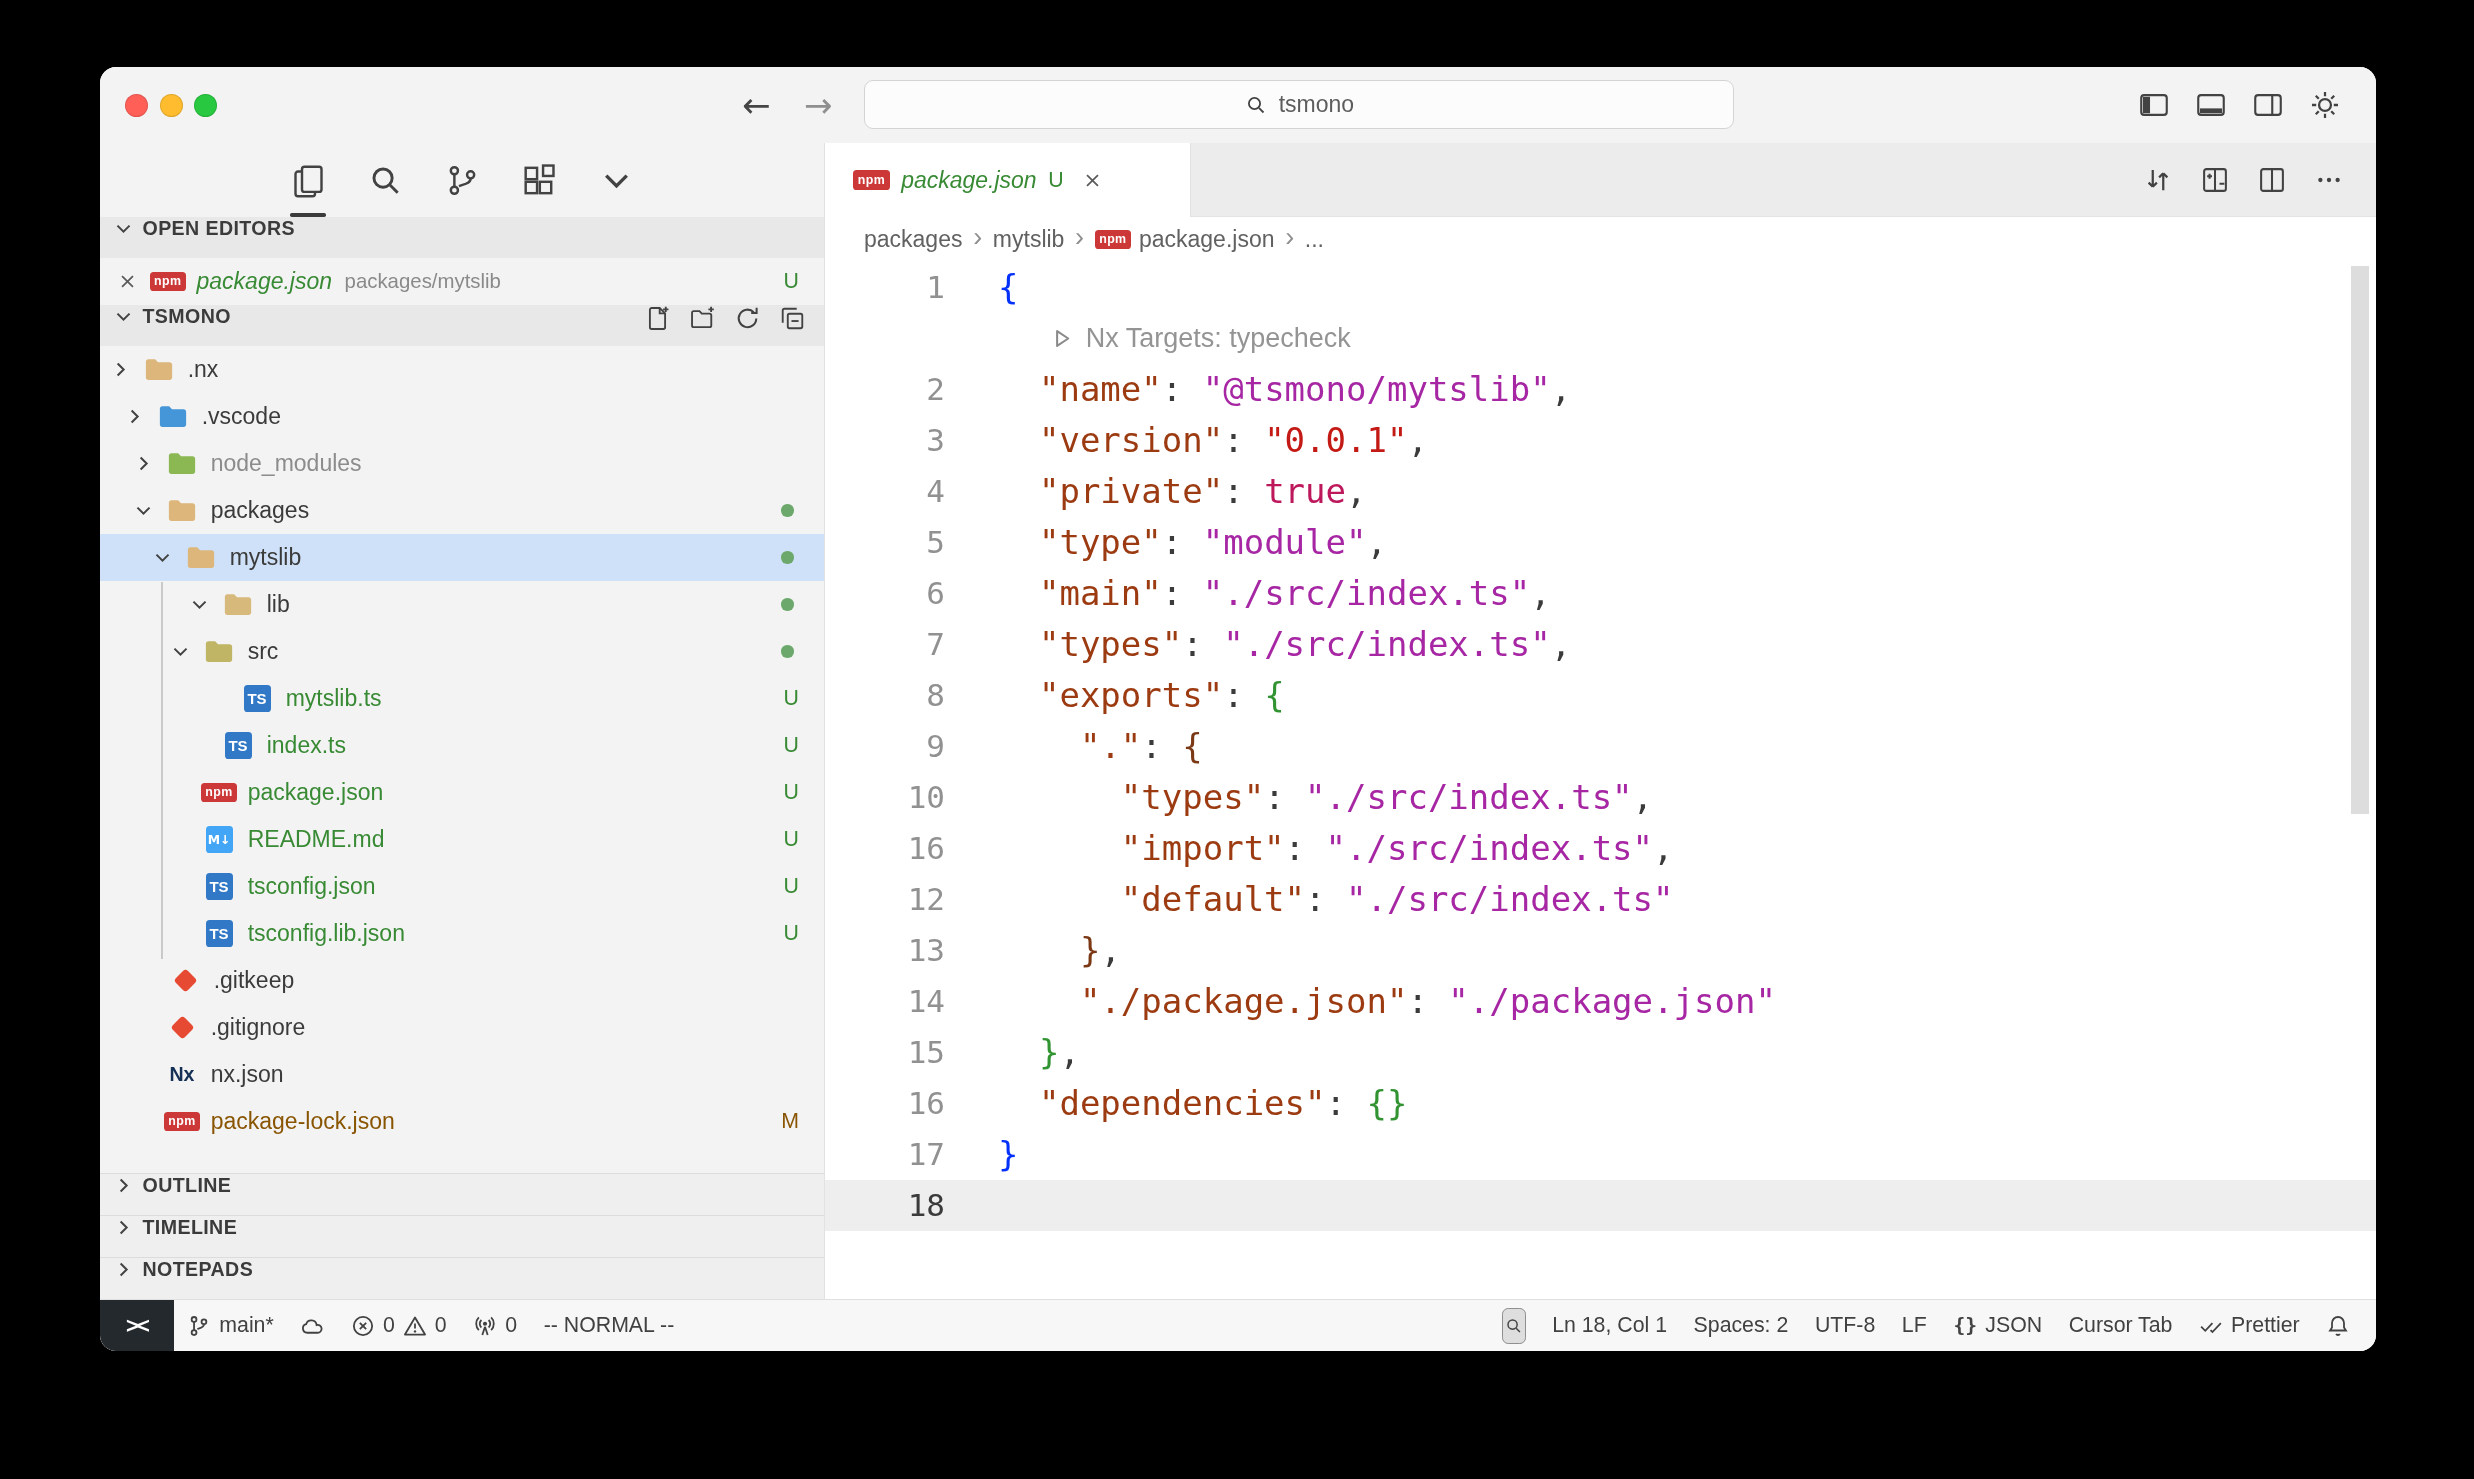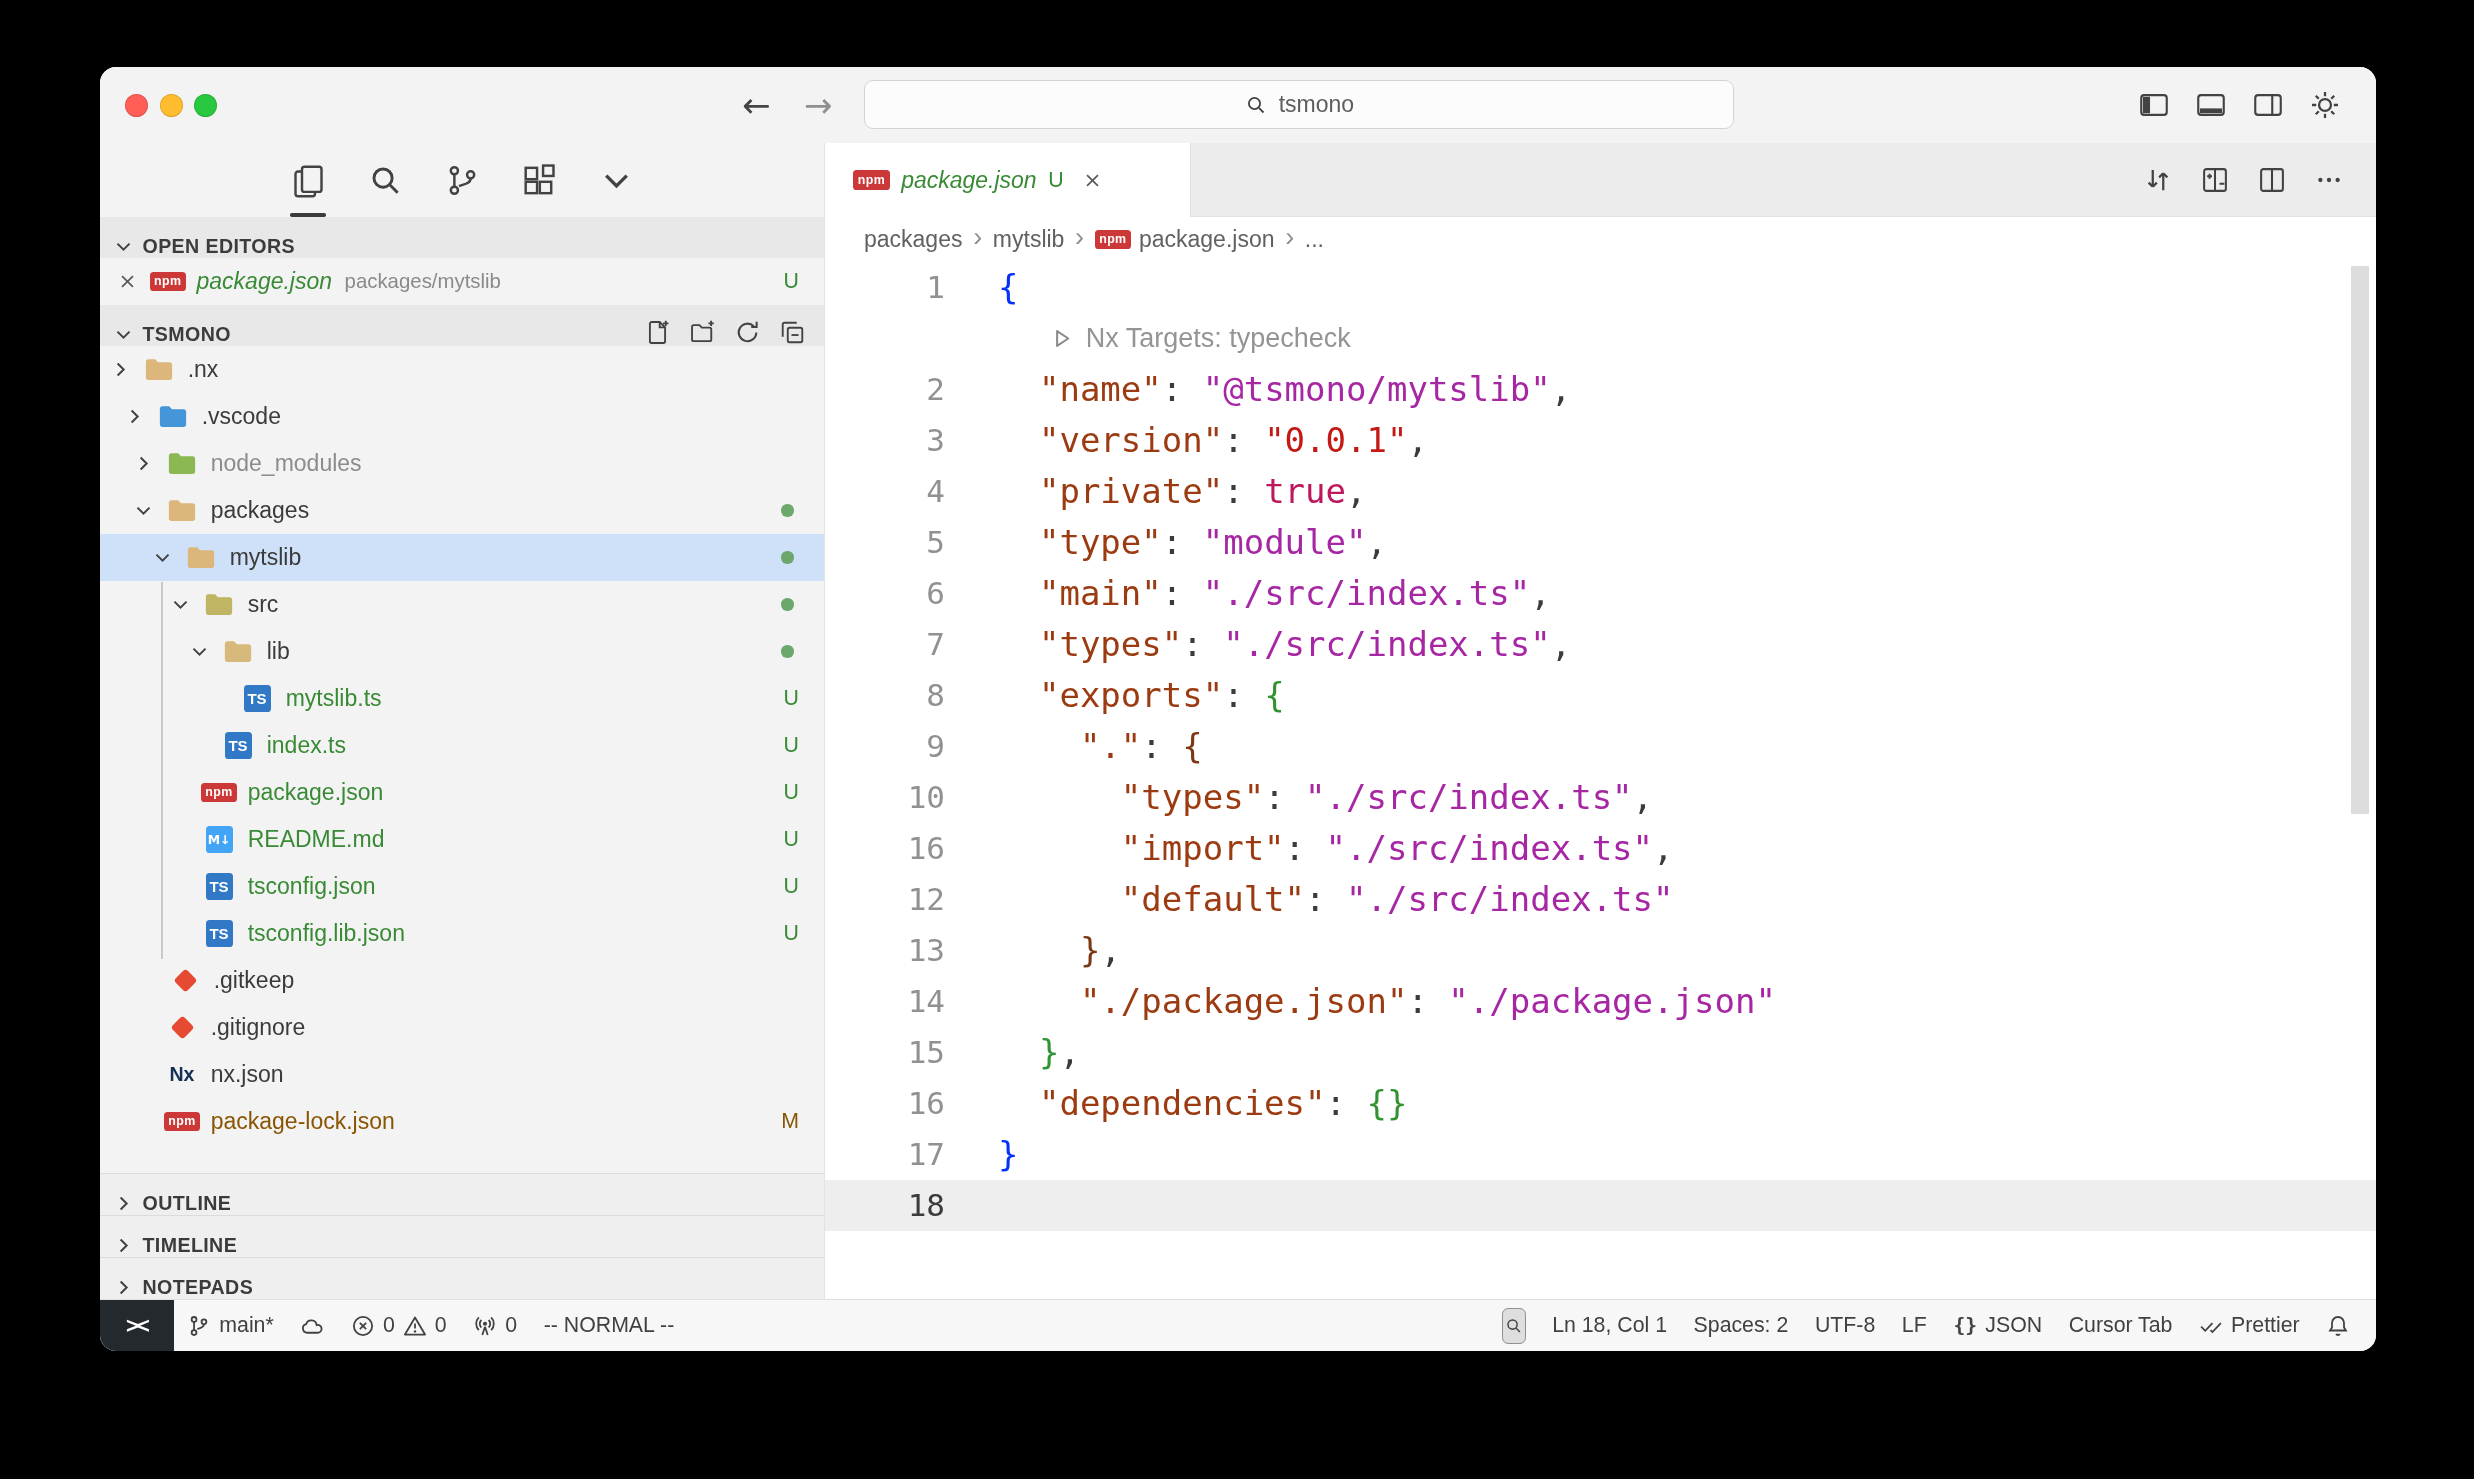--- a/index.html
+++ b/index.html
@@ -40,21 +40,21 @@
   .aicon.active::after{content:"";position:absolute;left:2.7px;right:2.7px;bottom:0;height:3.6px;background:#3b3b3b;border-radius:1.8px;}
   .tabstrip{flex:1;background:#ececec;display:flex;align-items:stretch;position:relative;box-shadow:inset 0 -0.9px 0 #e3e3e3;}
   .tab{width:317px;background:#fff;display:flex;align-items:center;padding:0 19.6px 0 28.4px;gap:11.6px;border-right:0.9px solid #e0e0e0;}
   .tab-label{font-style:italic;color:#388a34;font-size:23px;white-space:nowrap;}
   .tab-badge{color:#388a34;font-size:21.3px;}
   .editor-actions{position:absolute;right:32px;top:0;height:100%;display:flex;align-items:center;gap:27px;}
 
   
   .main{flex:1;display:flex;min-height:0;}
   .sidebar{width:724px;flex:none;background:#f3f3f3;border-right:0.9px solid #e2e2e2;display:flex;flex-direction:column;position:relative;}
-  .sec-header{height:41px;background:#e8e8e8;display:flex;align-items:flex-end;padding:0 18px 0 12.4px;gap:7.1px;font-size:19.6px;font-weight:700;color:#3b3b3b;letter-spacing:0.4px;flex:none;}
+  .sec-header{height:41px;background:#e8e8e8;display:flex;align-items:flex-start;padding:0 18px 0 12.4px;gap:7.1px;font-size:19.6px;font-weight:700;color:#3b3b3b;letter-spacing:0.4px;flex:none;}
   .sec-header.bottom{background:#efefef;border-top:0.9px solid #dcdcdc;}
   .hdr-actions{display:flex;align-items:center;gap:18px;}
   .tspacer{flex:1;}
   .open-item{height:47px;display:flex;align-items:center;padding:0 25px 0 16px;gap:10.7px;font-size:23px;flex:none;}
   .oe-name{font-style:italic;color:#388a34;white-space:nowrap;}
   .oe-path{color:#8a8a8a;font-size:20.4px;margin-left:1.8px;white-space:nowrap;}
   .badge{font-size:21.3px;flex:none;}
   .badge.untracked{color:#388a34}.badge.modified{color:#895503}
   .dot{width:12.4px;height:12.4px;border-radius:50%;background:#6ca86c;flex:none;margin-right:5.3px;}
 
@@ -384,55 +384,55 @@
                 <span class="icon ifold">
                   <svg viewBox="0 0 24 21">
                     <path d="M1.5 4.2c0-1.1.9-2 2-2h5.4l2.3 2.4h9.3c1.1 0 2 .9 2 2v10.2c0 1.1-.9 2-2 2h-17c-1.1 0-2-.9-2-2z" fill="#dcb67a"></path>
                   </svg>
                 </span>
               </span>
               <span class="tlabel ">mytslib</span>
               <span class="tspacer"></span>
               <span class="dot"></span>
             </div>
+            <div class="trow" style="padding-left: 79px;">
+              <span class="chev">
+                <span class="icon i26">
+                  <svg viewBox="0 0 16 16">
+                    <path d="M3.8 6L8 10.2 12.2 6" fill="none" stroke="currentColor" stroke-width="1.4"></path>
+                  </svg>
+                </span>
+              </span>
+              <span class="ticon">
+                <span class="icon ifold">
+                  <svg viewBox="0 0 24 21">
+                    <path d="M1.5 4.2c0-1.1.9-2 2-2h5.4l2.3 2.4h9.3c1.1 0 2 .9 2 2v10.2c0 1.1-.9 2-2 2h-17c-1.1 0-2-.9-2-2z" fill="#d8b97c"></path>
+                  </svg>
+                </span>
+              </span>
+              <span class="tlabel ">lib</span>
+              <span class="tspacer"></span>
+              <span class="dot"></span>
+            </div>
             <div class="trow" style="padding-left: 60px;">
               <span class="chev">
                 <span class="icon i26">
                   <svg viewBox="0 0 16 16">
                     <path d="M3.8 6L8 10.2 12.2 6" fill="none" stroke="currentColor" stroke-width="1.4"></path>
                   </svg>
                 </span>
               </span>
               <span class="ticon">
                 <span class="icon ifold">
                   <svg viewBox="0 0 24 21">
                     <path d="M1.5 4.2c0-1.1.9-2 2-2h5.4l2.3 2.4h9.3c1.1 0 2 .9 2 2v10.2c0 1.1-.9 2-2 2h-17c-1.1 0-2-.9-2-2z" fill="#c0b465"></path>
                   </svg>
                 </span>
               </span>
               <span class="tlabel ">src</span>
-              <span class="tspacer"></span>
-              <span class="dot"></span>
-            </div>
-            <div class="trow" style="padding-left: 79px;">
-              <span class="chev">
-                <span class="icon i26">
-                  <svg viewBox="0 0 16 16">
-                    <path d="M3.8 6L8 10.2 12.2 6" fill="none" stroke="currentColor" stroke-width="1.4"></path>
-                  </svg>
-                </span>
-              </span>
-              <span class="ticon">
-                <span class="icon ifold">
-                  <svg viewBox="0 0 24 21">
-                    <path d="M1.5 4.2c0-1.1.9-2 2-2h5.4l2.3 2.4h9.3c1.1 0 2 .9 2 2v10.2c0 1.1-.9 2-2 2h-17c-1.1 0-2-.9-2-2z" fill="#d8b97c"></path>
-                  </svg>
-                </span>
-              </span>
-              <span class="tlabel ">lib</span>
               <span class="tspacer"></span>
               <span class="dot"></span>
             </div>
             <div class="trow" style="padding-left: 98px;">
               <span class="chev-spacer"></span>
               <span class="ticon">
                 <span class="icon ">
                   <span class="f-ts">TS</span>
                 </span>
               </span>

